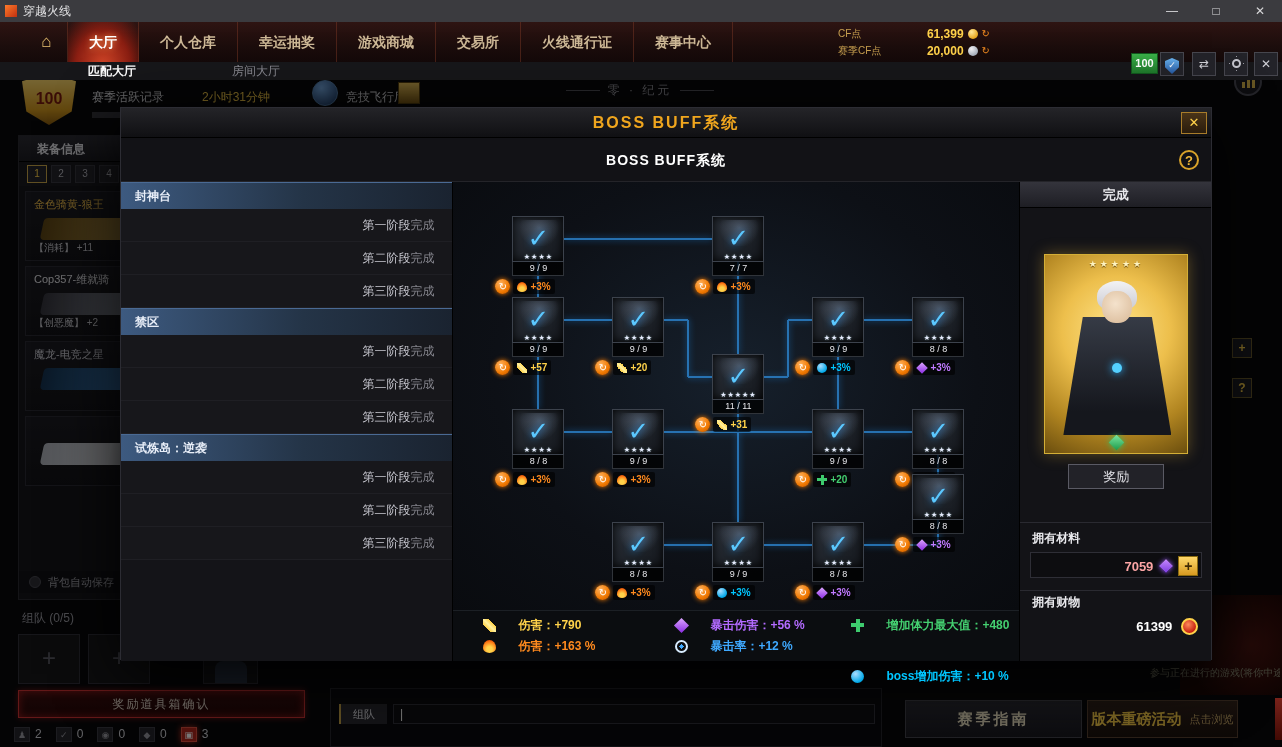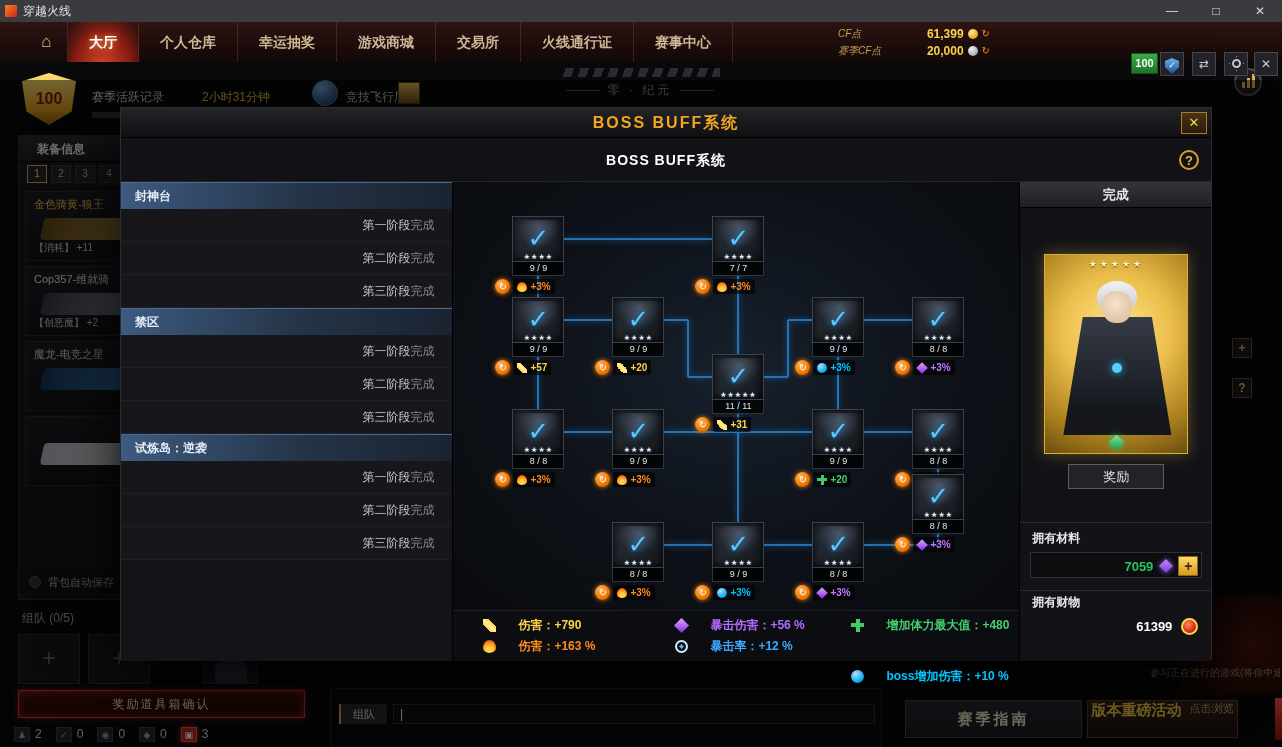--- a/index.html
+++ b/index.html
@@ -19,21 +19,21 @@
     background:linear-gradient(180deg,#2e1412 0%,#1c0d0c 60%,#140909 100%); z-index:9; }
   .nav-items { position:absolute; left:26px; top:0; display:flex; height:40px; }
   .nav-item { height:40px; line-height:40px; padding:0 21px; font-size:14px; font-weight:bold;
     color:#cdb априor; color:#cdb896; border-right:1px solid rgba(130,60,40,.45); }
   .nav-item.active { color:#fff; background:radial-gradient(ellipse at 50% 110%, #d24628 0%, #8a1e12 55%, rgba(0,0,0,0) 95%);
     text-shadow:0 0 6px #ff9a50; }
   .nav-home { width:42px; height:40px; line-height:40px; text-align:center; color:#e8c070; font-size:17px;
     border-right:1px solid rgba(130,60,40,.45); }
   .nav-currency { position:absolute; left:838px; top:3px; width:152px; }
   .cur-row { height:17px; display:flex; align-items:center; justify-content:flex-end; gap:4px; }
-  .cur-label { font-size:10px; color:#c8a050; margin-right:auto;font-style:italic; }
+  .cur-label { font-size:10px; color:#c8a050; margin-right:auto; }
   .cur-value { font-size:12px; font-weight:bold; color:#ffd24a; }
   .coin { width:10px; height:10px; border-radius:50%; }
   .coin.gold { background:radial-gradient(circle at 35% 30%,#ffe99a,#e8a820 70%,#9a6a10); }
   .coin.silver { background:radial-gradient(circle at 35% 30%,#f2f2f6,#a8b0bc 70%,#5a6270); }
   .mini-refresh { color:#f08a20; font-size:10px; }
   .lvl-badge { position:absolute; left:1131px; top:31px; width:27px; height:21px; background:linear-gradient(#3ab048,#1f7a2c);
     border:1px solid #125a1e; color:#fff; font-size:11px; font-weight:bold; text-align:center; line-height:19px; }
   .nav-icon { position:absolute; top:30px; width:24px; height:24px; background:#232329; border:1px solid #46464e;
     text-align:center; line-height:22px; color:#d0d0d6; font-size:12px; }
   .shield-shape { display:inline-block; width:14px; height:16px; margin-top:3px;
@@ -118,21 +118,21 @@
     line-height:18px; padding-left:6px; }
 
   
   .join-hint { position:absolute; left:1150px; top:666px; width:130px; color:#8c8c74; font-size:10px;
     white-space:nowrap; overflow:hidden; z-index:6; }
   .btn-season { position:absolute; left:905px; top:700px; width:177px; height:38px;
     background:linear-gradient(#2c2c34,#1b1b21); border:1px solid #46464e; color:#f0e6c6; font-size:15px;
     font-weight:bold; text-align:center; line-height:36px; letter-spacing:3px; z-index:6; }
   .btn-version { position:absolute; left:1087px; top:700px; width:151px; height:38px;
     background:linear-gradient(#33241c,#1d130e); border:1px solid #5a4432; z-index:6;
-    display:flex; align-items:flex-start; justify-content:center; gap:8px; }
+    display:flex; align-items:center; justify-content:center; gap:8px; }
   .btn-version .big { color:#ffd24a; font-size:15px; font-weight:bold; }
   .btn-version .small { color:#c8a868; font-size:11px; }
   .red-strip { position:absolute; left:1275px; top:698px; width:7px; height:42px;
     background:linear-gradient(#ff4a3a,#8a1408); z-index:6; }
   .red-banner { position:absolute; left:1180px; top:595px; width:102px; height:100px;
     background:radial-gradient(circle at 70% 50%,#4a1410,#1c0806 75%); z-index:5; }
 
   
   .stats-circle { position:absolute; left:1234px; top:68px; width:28px; height:28px; border-radius:50%;
     background:#1c1c22; border:2px solid #4a4a54; z-index:6; }
@@ -228,21 +228,21 @@
   .char-gem { position:absolute; left:67px; bottom:80px; width:10px; height:10px; border-radius:50%;
     background:#54d0ff; box-shadow:0 0 8px #2ab0ff; }
   .card-gem { position:absolute; left:66px; bottom:5px; width:11px; height:11px; transform:rotate(45deg);
     background:linear-gradient(135deg,#7ae8a0,#1e9a4a); box-shadow:0 0 6px #2fc76a; }
   .reward-btn { position:absolute; left:48px; top:282px; width:96px; height:25px; background:#222228;
     border:1px solid #5a5a64; color:#e0e0e6; font-size:13px; text-align:center; line-height:23px; }
   .rp-divider { position:absolute; left:0; width:100%; border-top:1px solid #2a2a31; }
   .rp-label { position:absolute; left:12px; color:#e8e8ec; font-size:12px; font-weight:bold; }
   .mat-box { position:absolute; left:10px; top:370px; width:172px; height:26px; background:#0d0d10;
     border:1px solid #2e2e36; }
-  .mat-value { position:absolute; right:48px; top:6px; color:#22c55e; font-size:13px; font-weight:bold; }
+  .mat-value { position:absolute; right:48px; top:6px; color:#fca5a5; font-size:13px; font-weight:bold; }
   .mat-gem { position:absolute; right:30px; top:8px; width:10px; height:10px; transform:rotate(45deg);
     background:linear-gradient(135deg,#c88aff,#7a3adf); box-shadow:0 0 5px #9a5aff; }
   .mat-plus { position:absolute; right:3px; top:3px; width:20px; height:20px;
     background:linear-gradient(#ffd86a,#d89a20); border:1px solid #8a6a10; color:#402a04; font-size:14px;
     font-weight:bold; text-align:center; line-height:18px; }
   .wealth-row { position:absolute; left:10px; top:434px; width:172px; height:22px; }
   .wealth-value { position:absolute; right:30px; top:3px; color:#fff; font-size:13px; font-weight:bold; }
   .wealth-coin { position:absolute; right:4px; top:2px; width:17px; height:17px; border-radius:50%;
     background:radial-gradient(circle at 40% 35%,#ff8a5a,#c82010 70%); border:2px solid #ffd24a; }
 </style>
@@ -288,20 +288,24 @@
         <span class="mini-refresh">↻</span>
       </div>
     </div>
     <div class="lvl-badge">100</div>
     <div class="nav-icon" style="left:1160px"><span class="shield-shape">✓</span></div>
     <div class="nav-icon" style="left:1192px">⇄</div>
     <div class="nav-icon" style="left:1224px"><span class="gear-shape"></span></div>
     <div class="nav-icon" style="left:1254px">✕</div>
   </div>
 
+  <div class="subnav">
+      <div class="subtab active" style="left: 88px;">匹配大厅</div>
+      <div class="subtab" style="left: 232px;">房间大厅</div>
+    </div>
   <div class="ticks"></div>
   <div class="era">零 · 纪元</div>
 
   <div class="hud-shield">100</div>
   <div class="hud-text" style="left:92px">赛季活跃记录</div>
   <div class="hud-text hud-time" style="left:202px">2小时31分钟</div>
   <div class="hud-bar"></div>
   <div class="hud-avatar"></div>
   <div class="hud-text" style="left:346px">竞技飞行厅</div>
   <div class="hud-badge"></div>

